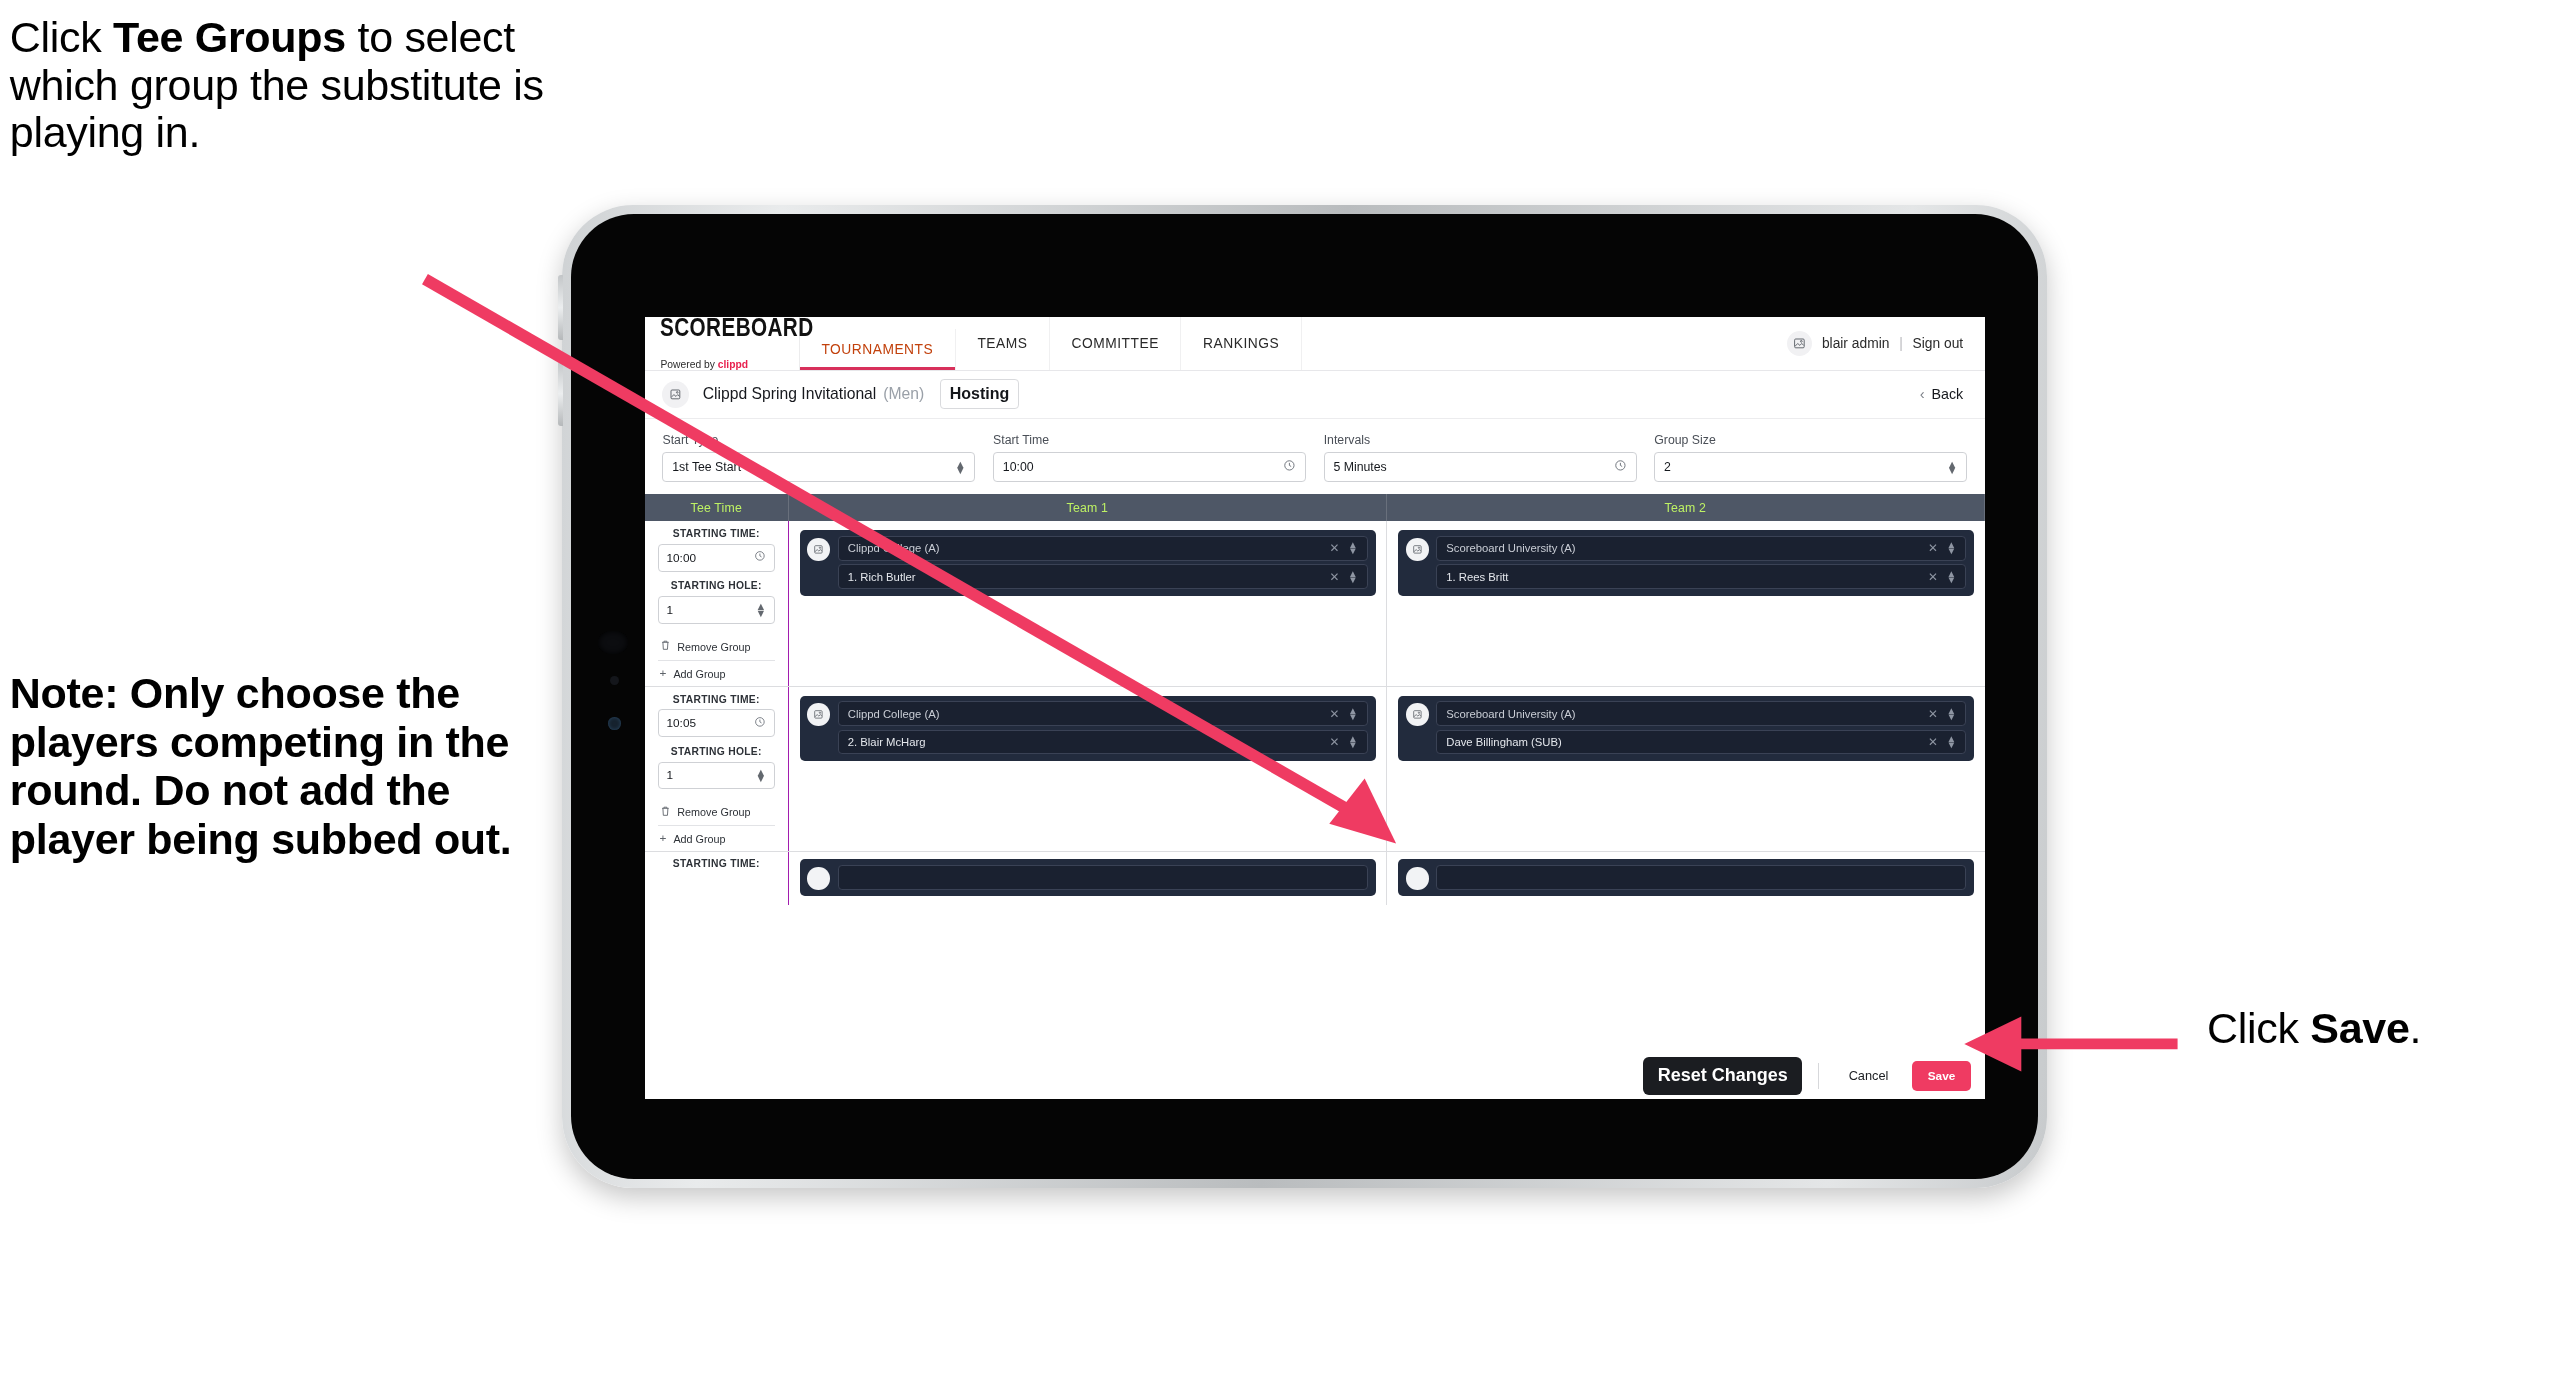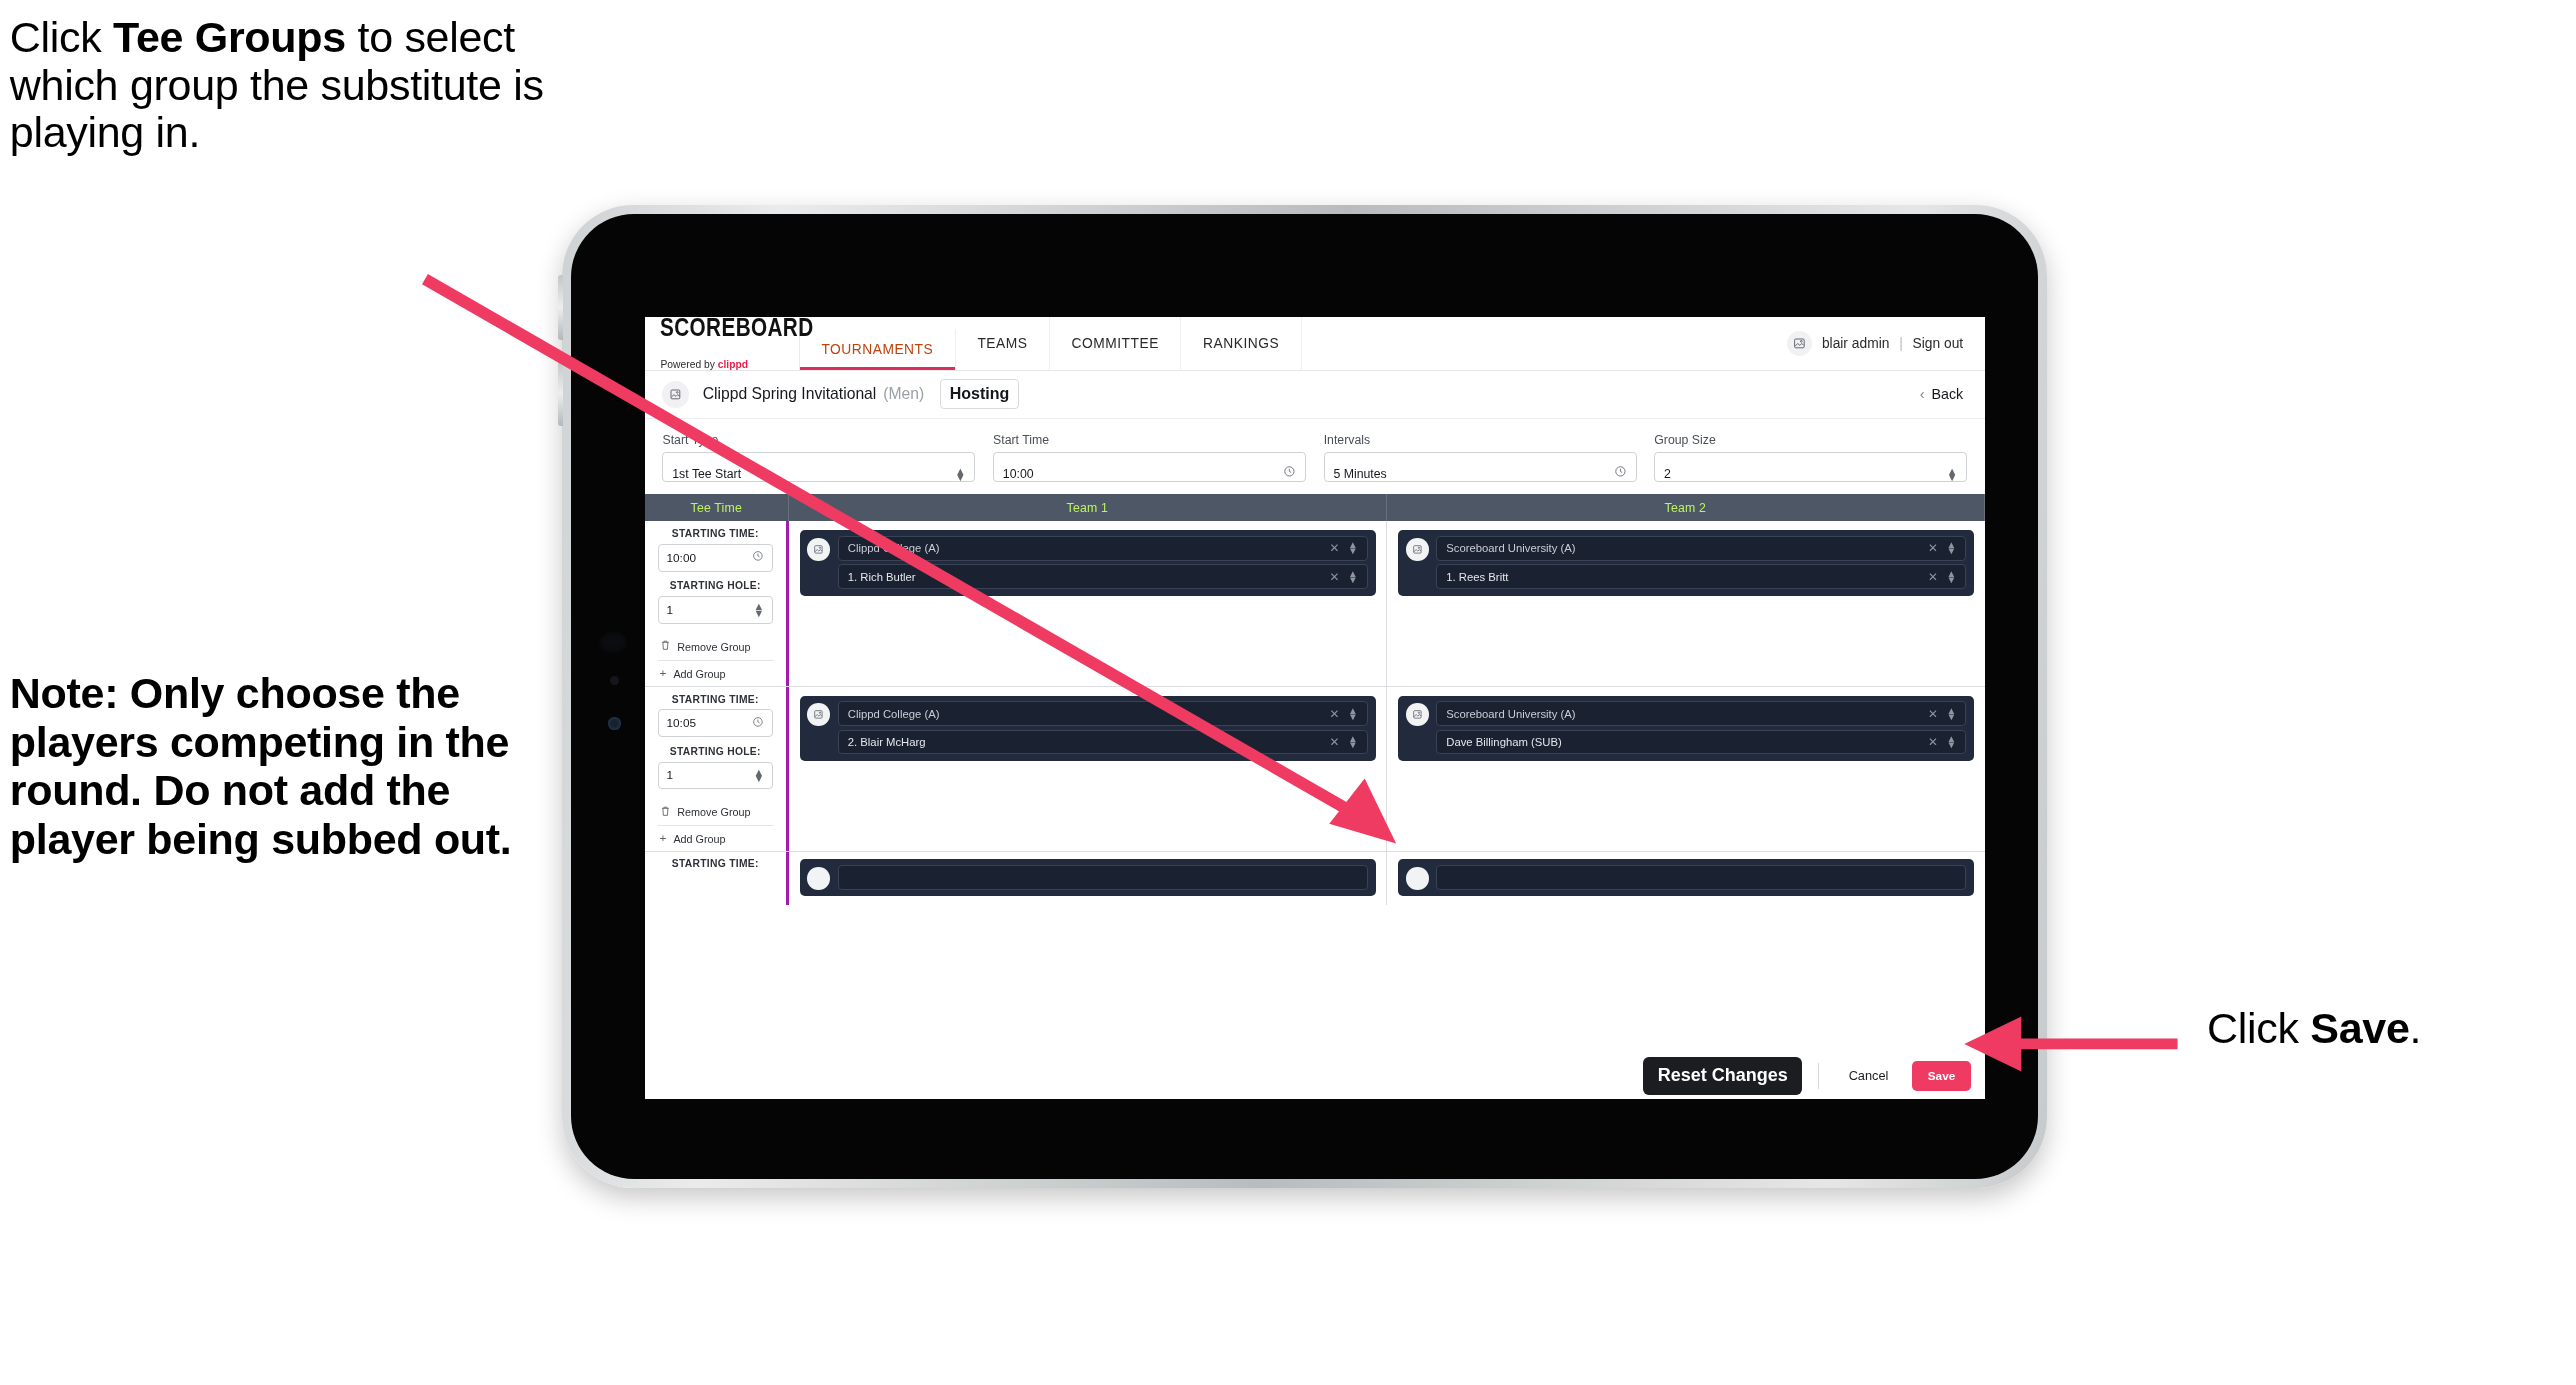--- a/index.html
+++ b/index.html
@@ -130,21 +130,21 @@
   #back-btn .chev { color:#7b7f86; font-size: 14.7px; }
 
   
   #controls {
     display:flex; gap: 17.7px; padding: 13.8px 17.7px 11.8px 17.7px; background:#fff;
   }
   .ctrl { flex:1; min-width:0; }
   .ctrl-label { font-size: 12.3px; color:#4a4f57; margin-bottom: 5.9px; }
   .ctrl-field {
     height: 29.5px; border: 1px solid #cfd1d5; border-radius: 3.9px;
-    background:#fff; display:flex; align-items:flex-end; padding: 0 8.8px;
+    background:#fff; display:flex; align-items:center; padding: 0 8.8px;
     font-size: 12.3px; color:#15181d;
   }
   .ctrl-field .val { flex:1; }
   .ctrl-field .gl { color:#6d727a; font-size: 12.8px; line-height:1; }
   .spin { display:flex; flex-direction:column; line-height:.62; color:#63686f; font-size:10.8px; }
 
   
   #tbl-head {
     display:flex; background:#4e5766; height: 27.5px; align-items:stretch;
   }
@@ -153,21 +153,21 @@
     color:#bef264; font-size: 12.3px; letter-spacing:0.2px;
     border-right: 1px solid #69707c;
   }
   .col-tee { width: 144px; flex: none; }
   .col-team { flex: 1; }
 
   #tbl-body { }
   .grp-row { display:flex; border-bottom: 1px solid #dcdde0; min-height: 134px; }
 
   .tee-cell {
-    width: 144px; flex:none; border-right: 3px solid #a21caf;
+    width: 144px; flex:none; border-right: 1px solid #a21caf;
     padding: 6.9px 12.8px 0 12.8px; display:flex; flex-direction:column;
     background:#fff;
   }
   .tee-cap { font-size: 10.3px; font-weight: 700; color:#2e3238; letter-spacing:0.3px; text-align:center; margin-bottom:4.9px; }
   .tee-input {
     height: 27.5px; border:1px solid #cfd1d5; border-radius:3.9px; background:#fff;
     display:flex; align-items:center; padding: 0 7.9px; font-size:11.8px; color:#15181d;
     margin-bottom: 8.8px;
   }
   .tee-input .val{flex:1}

